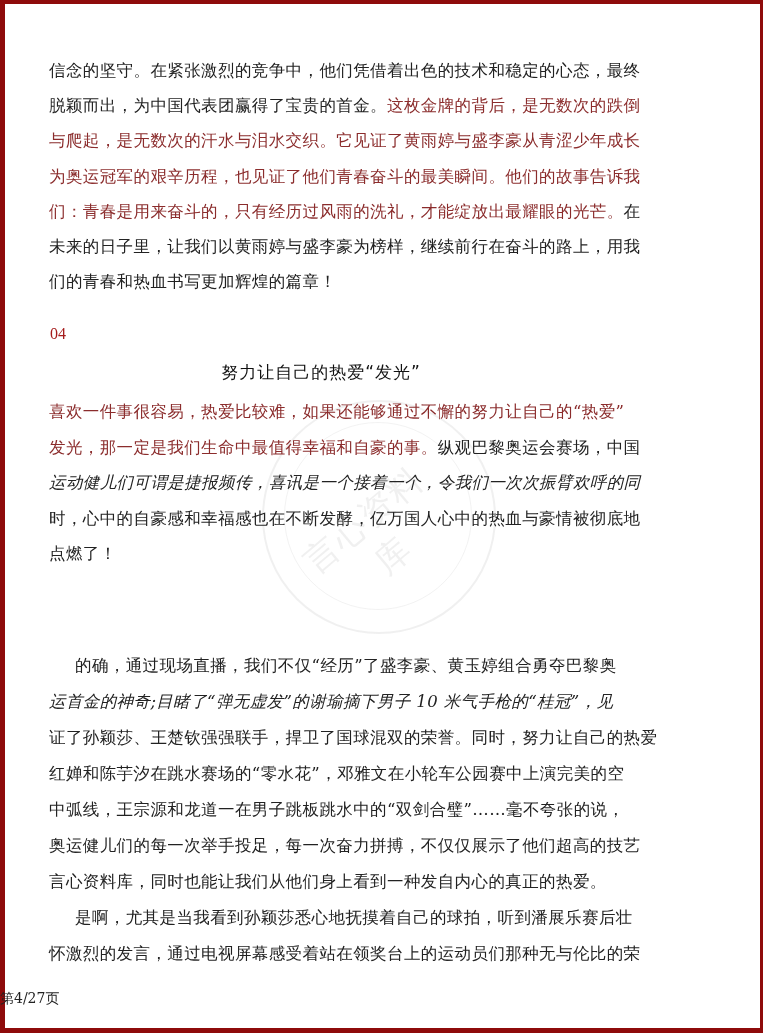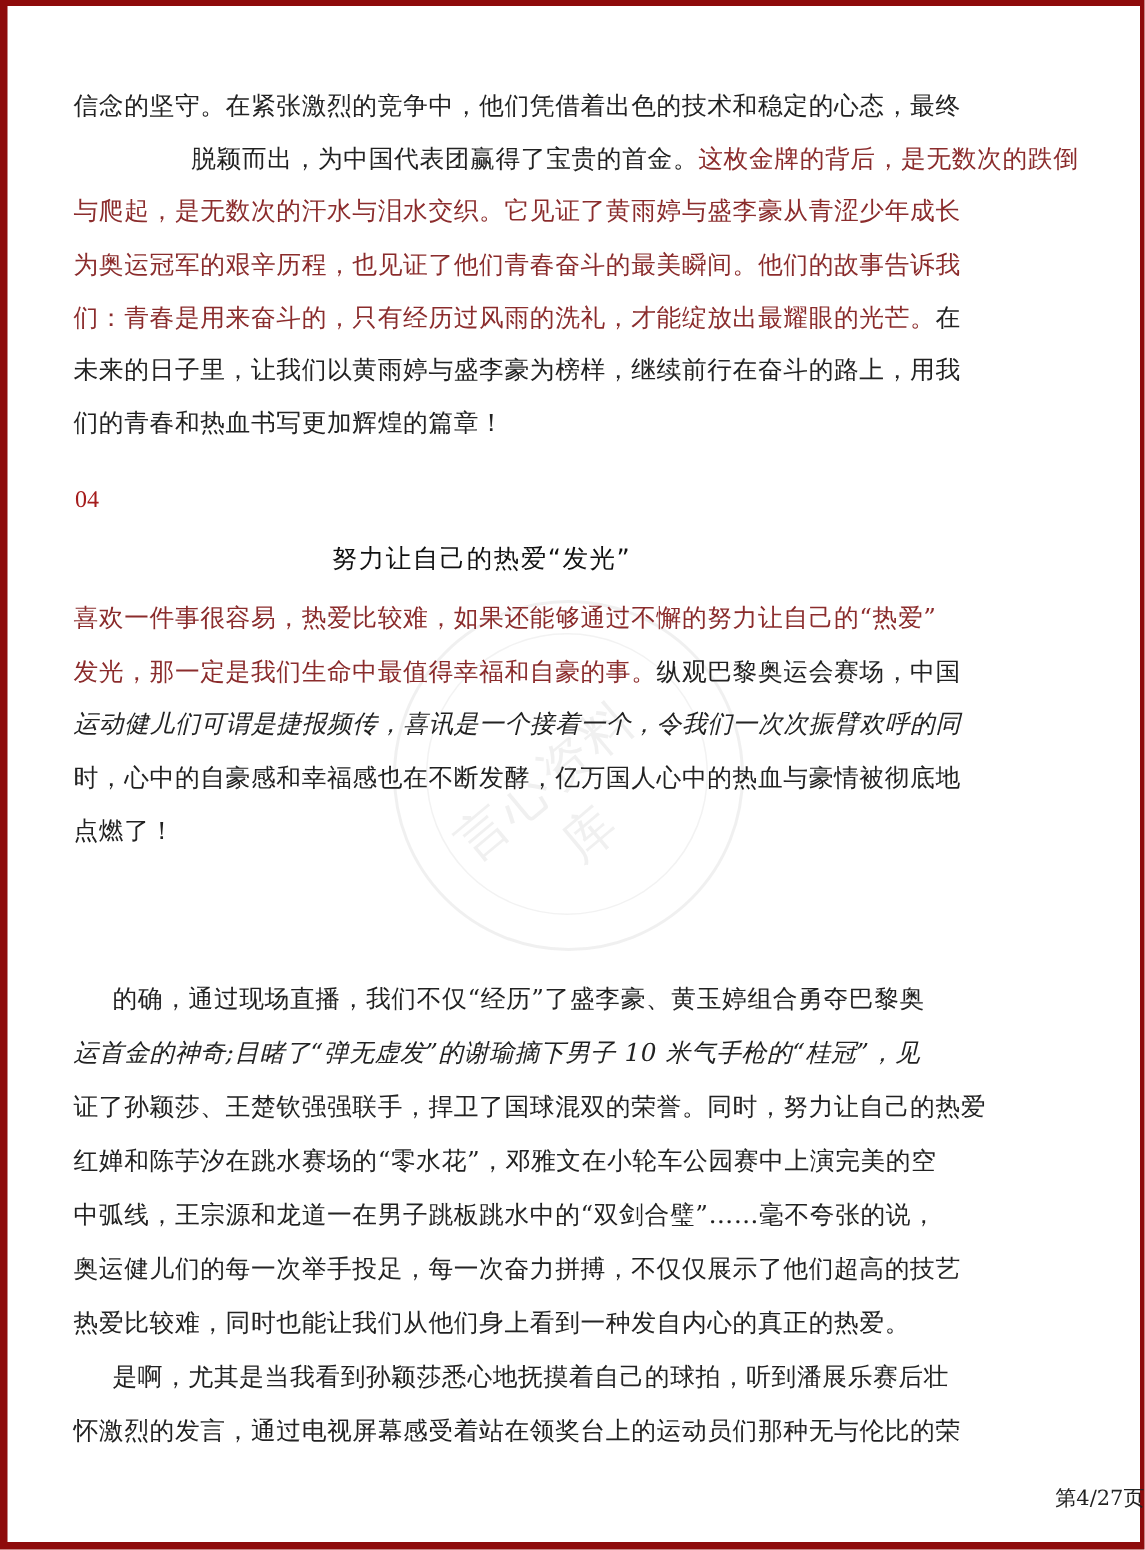--- a/index.html
+++ b/index.html
@@ -32,37 +32,37 @@
   .red { color: #8b2c2c; }
   .section-num {
     position: absolute; left: 50px; top: 325px; font-size: 16px; color: #a51c1c;
     font-family: "Liberation Serif", serif;
   }
   .title {
     position: absolute; left: 0; width: 642px; top: 361px; text-align: center;
     font-size: 17px; color: #111; font-family: "DejaVu Sans", sans-serif; letter-spacing: 1px;
   }
   .page-num {
-    position: absolute; left: 0; width: 763px; top: 990px; text-align: right;
+    position: absolute; left: 0; width: 763px; top: 990px; text-align: left;
     font-size: 14px; color: #222;
   }
 </style>
 </head>
 <body>
 
 <div class="frame"></div>
 
 <div class="watermark">
   <div class="watermark-inner"></div>
   <div class="watermark-text">言心资料库</div>
 </div>
 
 <div id="intro">
     <div class="line" style="top: 61px;"><span>信念的坚守。在紧张激烈的竞争中，他们凭借着出色的技术和稳定的心态，最终</span></div>
-    <div class="line" style="top: 96.2px; text-align: right;"><span>脱颖而出，为中国代表团赢得了宝贵的首金。</span><span class="red">这枚金牌的背后，是无数次的跌倒</span></div>
+    <div class="line" style="top: 96.2px;"><span>脱颖而出，为中国代表团赢得了宝贵的首金。</span><span class="red">这枚金牌的背后，是无数次的跌倒</span></div>
     <div class="line" style="top: 131.4px;"><span class="red">与爬起，是无数次的汗水与泪水交织。它见证了黄雨婷与盛李豪从青涩少年成长</span></div>
     <div class="line" style="top: 166.6px;"><span class="red">为奥运冠军的艰辛历程，也见证了他们青春奋斗的最美瞬间。他们的故事告诉我</span></div>
     <div class="line" style="top: 201.8px;"><span class="red">们：青春是用来奋斗的，只有经历过风雨的洗礼，才能绽放出最耀眼的光芒。</span><span>在</span></div>
     <div class="line" style="top: 237px;"><span>未来的日子里，让我们以黄雨婷与盛李豪为榜样，继续前行在奋斗的路上，用我</span></div>
     <div class="line" style="top: 272.2px;"><span>们的青春和热血书写更加辉煌的篇章！</span></div>
   </div>
 
 <div class="section-num">04</div>
 <div class="title">努力让自己的热爱“发光”</div>
 
@@ -73,18 +73,18 @@
     <div class="line" style="top: 508.8px;"><span>时，心中的自豪感和幸福感也在不断发酵，亿万国人心中的热血与豪情被彻底地</span></div>
     <div class="line" style="top: 544.4px;"><span>点燃了！</span></div>
   </div>
 <div id="body">
     <div class="line" style="top: 656px; left: 75px;"><span>的确，通过现场直播，我们不仅“经历”了盛李豪、黄玉婷组合勇夺巴黎奥</span></div>
     <div class="line" style="top: 692px; font-style: italic;"><span>运首金的神奇;目睹了“弹无虚发”的谢瑜摘下男子 10 米气手枪的“桂冠”，见</span></div>
     <div class="line" style="top: 728px;"><span>证了孙颖莎、王楚钦强强联手，捍卫了国球混双的荣誉。同时，努力让自己的热爱</span></div>
     <div class="line" style="top: 764px;"><span>红婵和陈芋汐在跳水赛场的“零水花”，邓雅文在小轮车公园赛中上演完美的空</span></div>
     <div class="line" style="top: 800px;"><span>中弧线，王宗源和龙道一在男子跳板跳水中的“双剑合璧”……毫不夸张的说，</span></div>
     <div class="line" style="top: 836px;"><span>奥运健儿们的每一次举手投足，每一次奋力拼搏，不仅仅展示了他们超高的技艺</span></div>
-    <div class="line" style="top: 872px;"><span>热爱比较难，同时也能让我们从他们身上看到一种发自内心的真正的热爱。</span></div>
+    <div class="line" style="top: 872px;"><span>言心资料库，同时也能让我们从他们身上看到一种发自内心的真正的热爱。</span></div>
     <div class="line" style="top: 908px; left: 75px;"><span>是啊，尤其是当我看到孙颖莎悉心地抚摸着自己的球拍，听到潘展乐赛后壮</span></div>
     <div class="line" style="top: 944px;"><span>怀激烈的发言，通过电视屏幕感受着站在领奖台上的运动员们那种无与伦比的荣</span></div>
   </div>
 
 <div class="page-num">第4/27页</div>
 
 </body></html>

